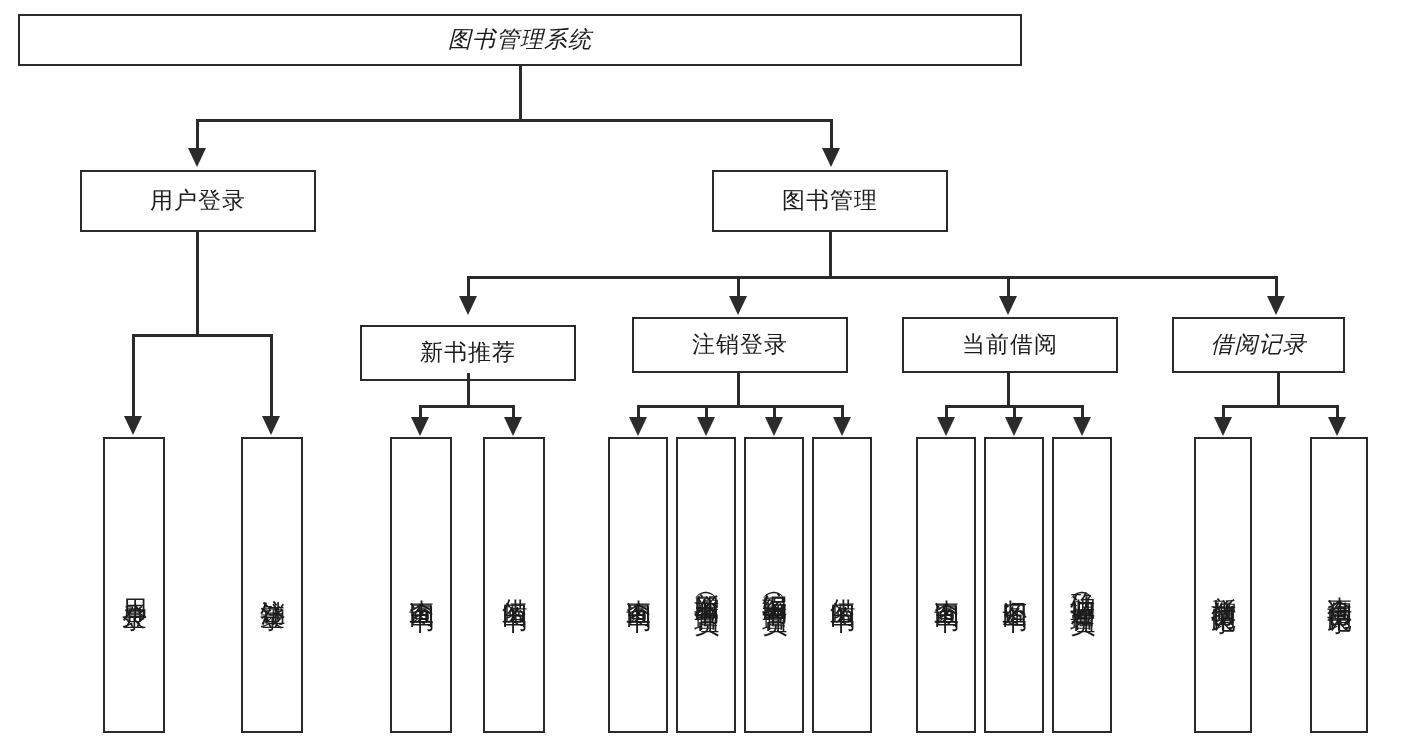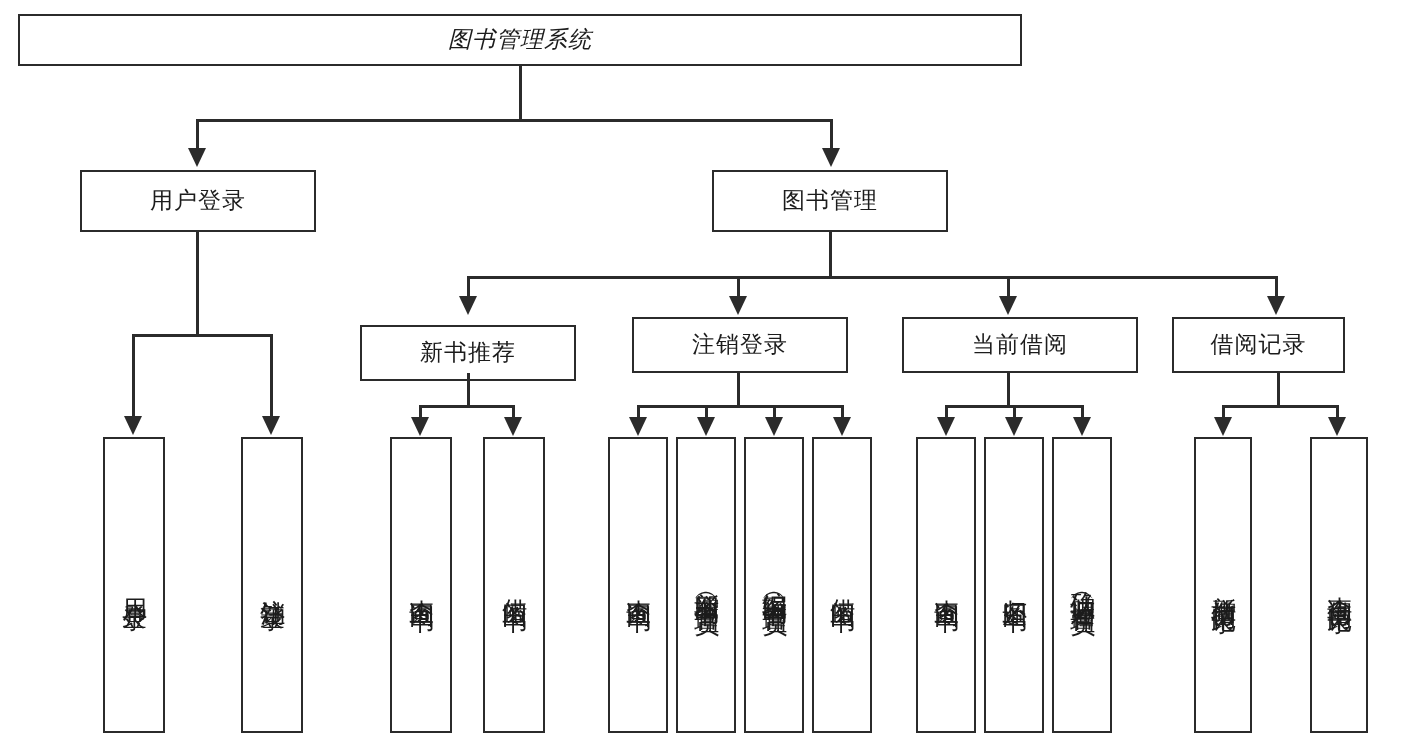--- a/index.html
+++ b/index.html
@@ -121,25 +121,25 @@
   <div class="arrow" style="left:1267px; top:296px;"></div>
 
   <div class="node horizontal" style="left:360px; top:317px; width:216px; height:56px;margin-top:8px;">
     <span>新书推荐</span>
   </div>
 
   <div class="node horizontal" style="left:632px; top:317px; width:216px; height:56px;">
     <span>注销登录</span>
   </div>
 
-  <div class="node horizontal" style="left:902px; top:317px; width:236px; height:56px;">
+  <div class="node horizontal" style="left:902px; top:317px; width:216px; height:56px;">
     <span>当前借阅</span>
   </div>
 
-  <div class="node horizontal" style="left:1172px; top:317px; width:173px; height:56px;">
+  <div class="node horizontal" style="left:1172px; top:317px; width:173px; height:56px;font-style:italic;">
     <span>借阅记录</span>
   </div>
 
   <div class="edge v" style="left:467px; top:373px; width:3px; height:34px;"></div>
   <div class="edge h" style="left:419px; top:405px; width:96px; height:3px;"></div>
   <div class="edge v" style="left:419px; top:405px; width:3px; height:14px;"></div>
   <div class="arrow" style="left:411px; top:417px;"></div>
   <div class="edge v" style="left:512px; top:405px; width:3px; height:14px;"></div>
   <div class="arrow" style="left:504px; top:417px;"></div>
 

